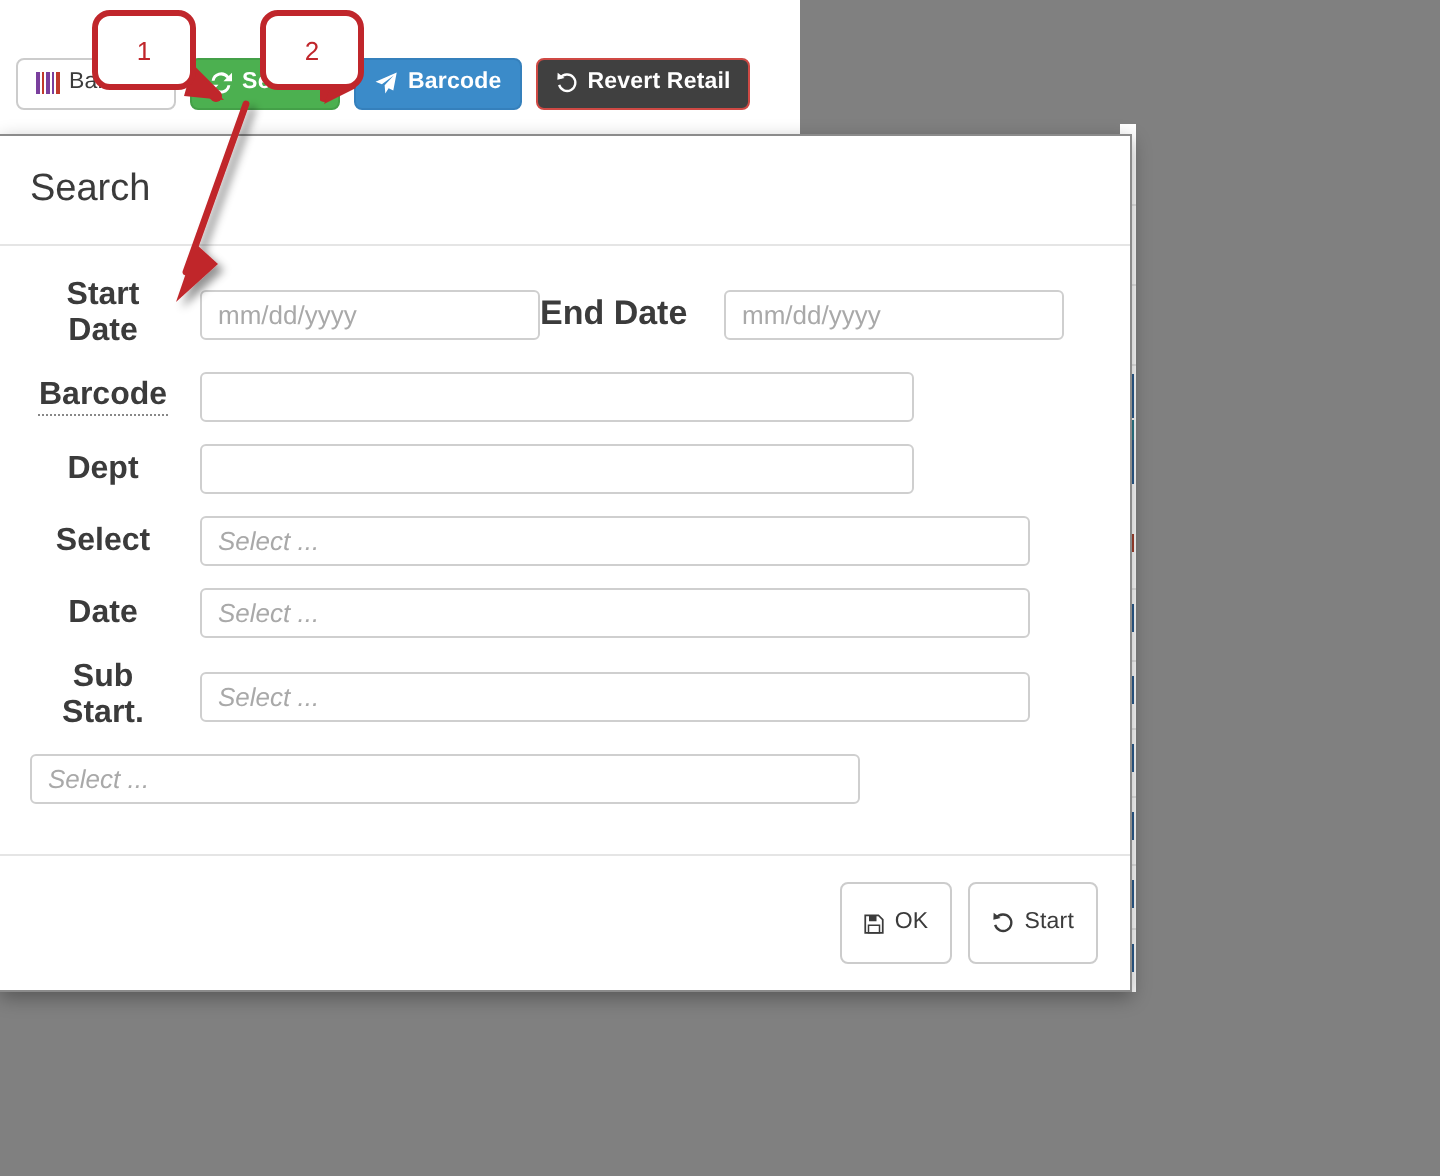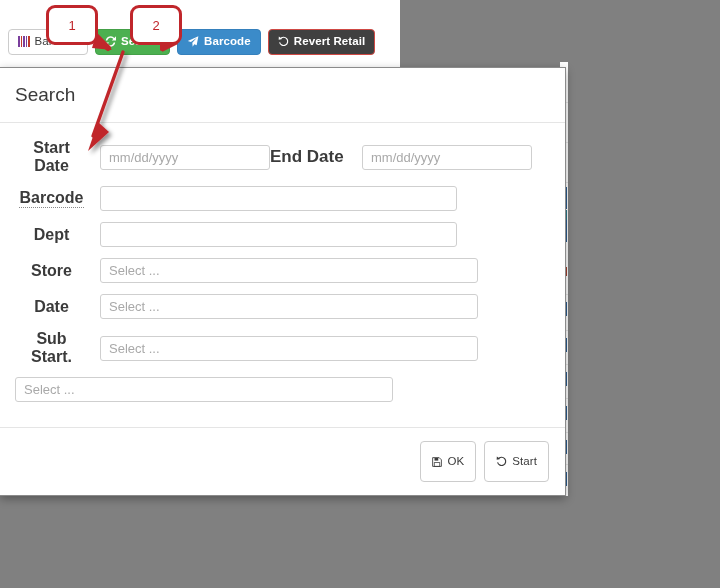--- a/index.html
+++ b/index.html
@@ -156,21 +156,21 @@
     background: #ffffff;
     font-size: 13px;
     color: #555;
     padding: 0 8px;
     outline: none;
     font-family: "Liberation Sans", sans-serif;
   }
   .inp::placeholder { color: #a9a9a9; }
   .inp.date { width: 170px; }
   .inp.full { width: 357px; }
-  .inp.sel { width: 378px; color:#a9a9a9; }
+  .inp.sel { width: 415px; color:#a9a9a9;font-style:italic; }
   .endlbl {
     width: 92px;
     padding-right: 12px;
     font-size: 17px;
     font-weight: bold;
     color: #3b3b3b;
     box-sizing: border-box;
     flex: none;
   }
   .modal-footer {
@@ -370,21 +370,21 @@
         </div>
         <input class="inp full" type="text" placeholder="" style="">
       </div>
 
       <div class="form-row">
         <div class="lbl-col">Dept</div>
         <input class="inp full" type="text" placeholder="" style="">
       </div>
 
       <div class="form-row">
-        <div class="lbl-col">Store</div>
+        <div class="lbl-col">Select</div>
         <input class="inp sel" type="text" placeholder="Select ..." style="">
       </div>
 
       <div class="form-row">
         <div class="lbl-col">Date</div>
         <input class="inp sel" type="text" placeholder="Select ..." style="">
       </div>
 
       <div class="form-row">
         <div class="lbl-col">Sub Start.</div>

